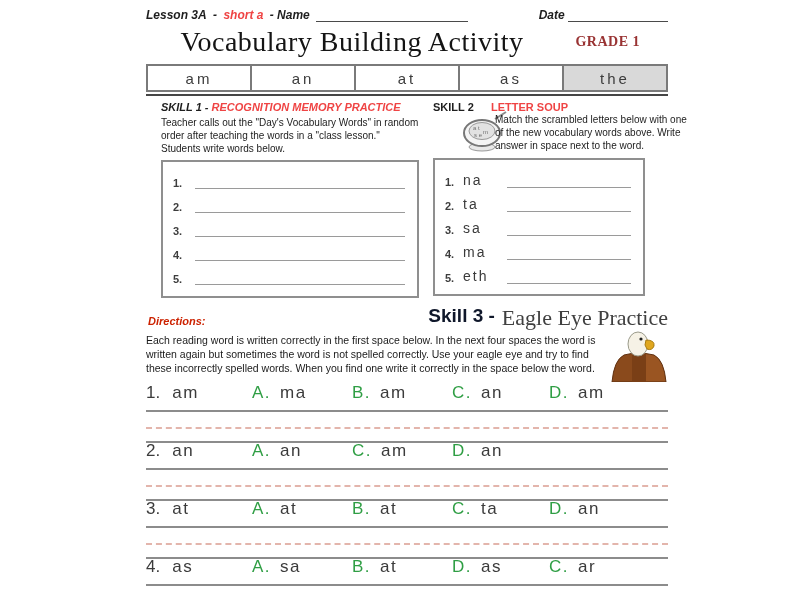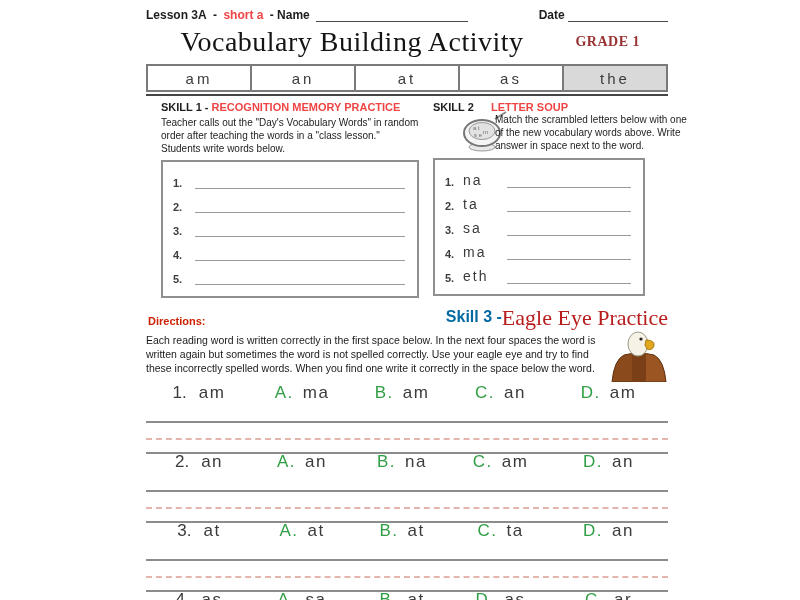--- a/index.html
+++ b/index.html
@@ -1,21 +1,21 @@
 <!DOCTYPE html>
 <html><head>
 <meta charset="utf-8">
 <style>
   html,body { margin:0; padding:0; background:#ffffff; }
   .sheet {
     position:relative; width:800px; height:600px; background:#ffffff;
     overflow:hidden; font-family:"Liberation Sans", sans-serif; color:#1e1e1e;
   }
   .content { position:absolute; left:146px; top:8px; width:522px; }
-  .b { font-weight:bold; }
+  .b { font-weight:bold;font-style:italic; }
   .green { color:#ef4444; }
   .red { color:#cc2200; }
 
   
   .top-row { display:flex; justify-content:space-between; font-size:12px; align-items:flex-end; }
   .top-left span { margin-right:3px; }
   .blank { display:inline-block; border-bottom:1px solid #4a4a4a; height:12px; vertical-align:bottom; }
   .name-blank { width:152px; }
   .date-blank { width:100px; }
 
@@ -60,32 +60,32 @@
   .s2label { position:absolute; left:0; top:0; font-size:11px; font-weight:bold; }
   .s2name { position:absolute; left:58px; top:0; font-size:11px; font-weight:bold; }
   .soup-icon { position:absolute; left:28px; top:10px; width:46px; height:42px; }
   .desc2 { position:absolute; left:62px; top:12px; width:196px; margin:0; }
   .box2 { width:212px; }
   .scramble { font-size:14px; letter-spacing:2px; color:#3a3a3a; width:40px; flex:none; }
 
   
   .skill3-head { position:relative; margin-top:7px; height:24px; text-align:right; }
   .directions { position:absolute; left:2px; bottom:2px; font-size:11px; }
-  .s3label { font-size:16px; font-weight:bold; color:#0369a1; vertical-align:3px;margin-left:28px; }
-  .s3name { font-family:"Liberation Serif", serif; font-size:22px; color:#b91c1c; }
+  .s3label { font-size:19px; font-weight:bold; color:#0f172a; vertical-align:3px;margin-left:28px; }
+  .s3name { font-family:"Liberation Serif", serif; font-size:22px; color:#404040; margin-left:7px; }
   .s3desc-wrap { position:relative; margin-top:5px; min-height:44px; }
   .desc3 { margin:0; width:468px; font-size:10.5px; line-height:1.32; color:#1a1a1a; }
   .eagle-icon { position:absolute; right:0px; top:-4px; width:58px; height:52px; }
 
   
   .rows { margin-top:5px; }
   .prow-words {
     display:grid; grid-template-columns:106px 100px 100px 97px auto;
     align-items:baseline; font-size:17px; letter-spacing:1.5px; color:#3b3b3b;
-    height:22px; border-bottom:2px solid #8c8c8c; padding-bottom:16px;text-align:center;
+    height:22px; border-bottom:2px solid #8c8c8c; padding-bottom:5px;
   }
   .first-cell .rnum { letter-spacing:0; margin-right:12px; }
   .choice .letter { color:#2f9e44; margin-right:9px; }
   .write { height:29px; }
   .write .half1 { height:15px; border-bottom:2px dashed #e3b5ac; }
   .write .half2 { height:12px; border-bottom:2px solid #8c8c8c; }
 </style>
 </head>
 <body>
 
@@ -228,21 +228,20 @@
         <div class="write">
             <div class="half1"></div>
             <div class="half2"></div>
           </div>
       </div>
 
       <div class="prow">
         <div class="prow-words">
           <span class="first-cell"><span class="rnum">2.</span><span>an</span></span>
           <span class="choice"><span class="letter">A.</span><span>an</span></span>
-          <span class="choice"><span class="letter">B.</span><span>na</span></span>
           <span class="choice"><span class="letter">C.</span><span>am</span></span>
           <span class="choice"><span class="letter">D.</span><span>an</span></span>
         </div>
         <div class="write">
             <div class="half1"></div>
             <div class="half2"></div>
           </div>
       </div>
 
       <div class="prow">

